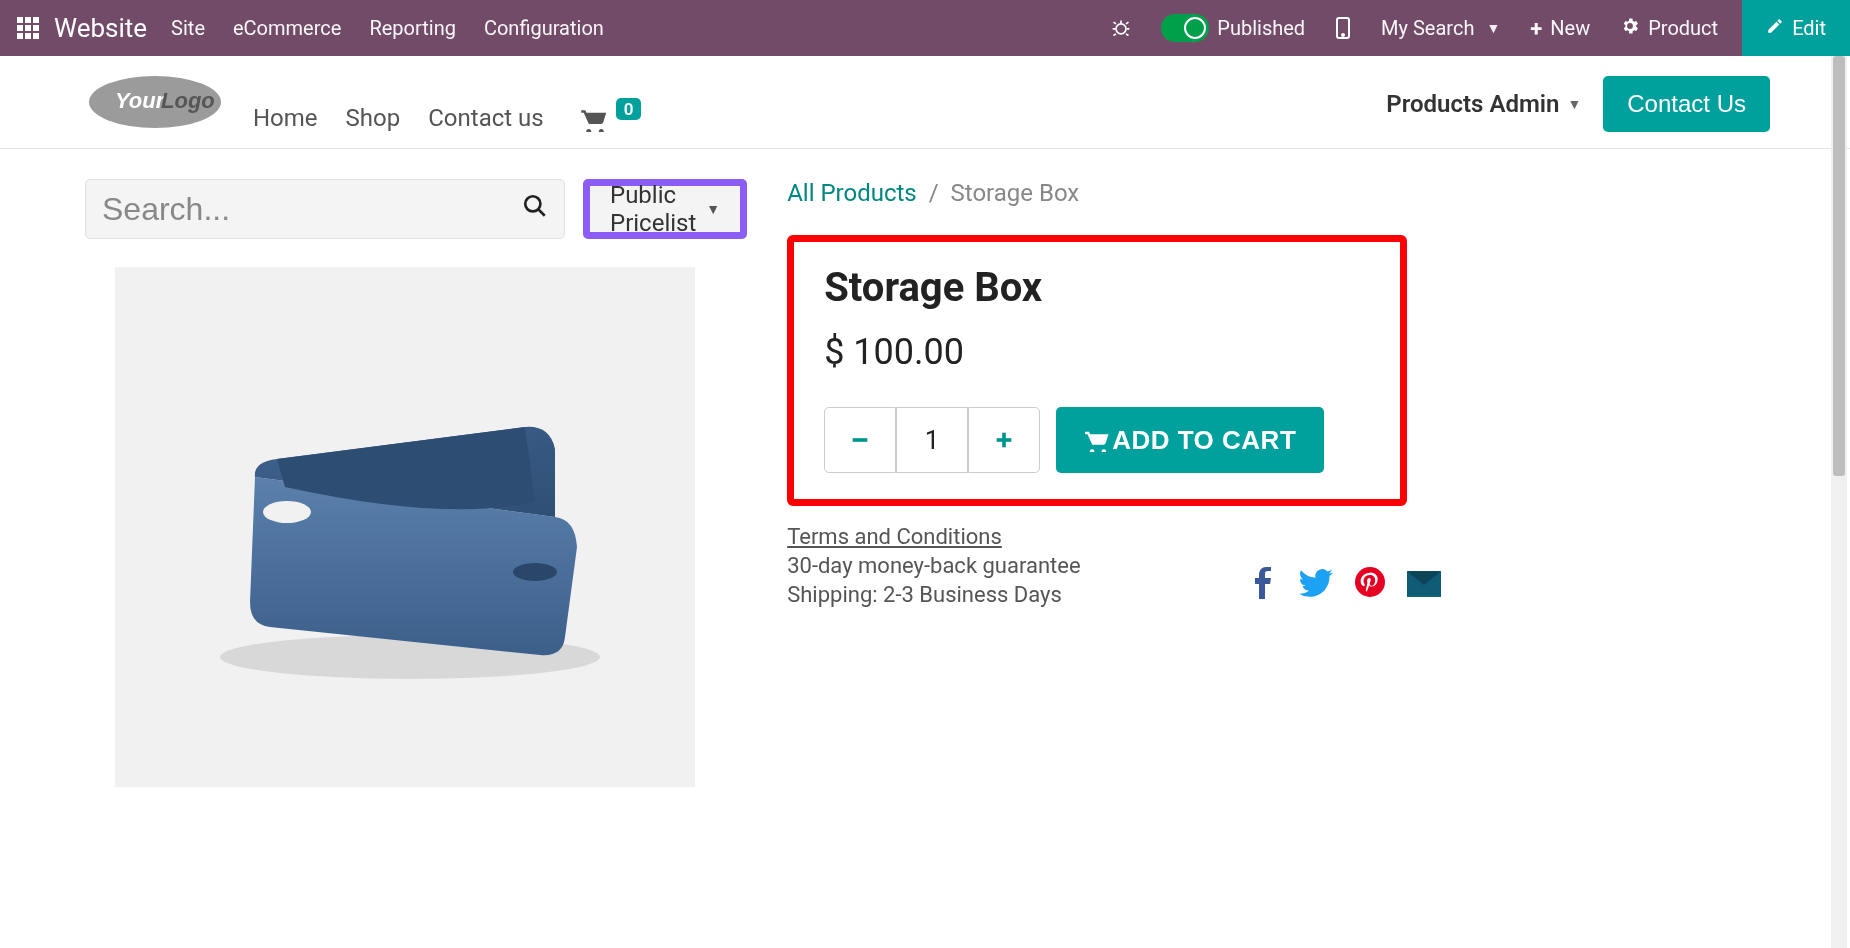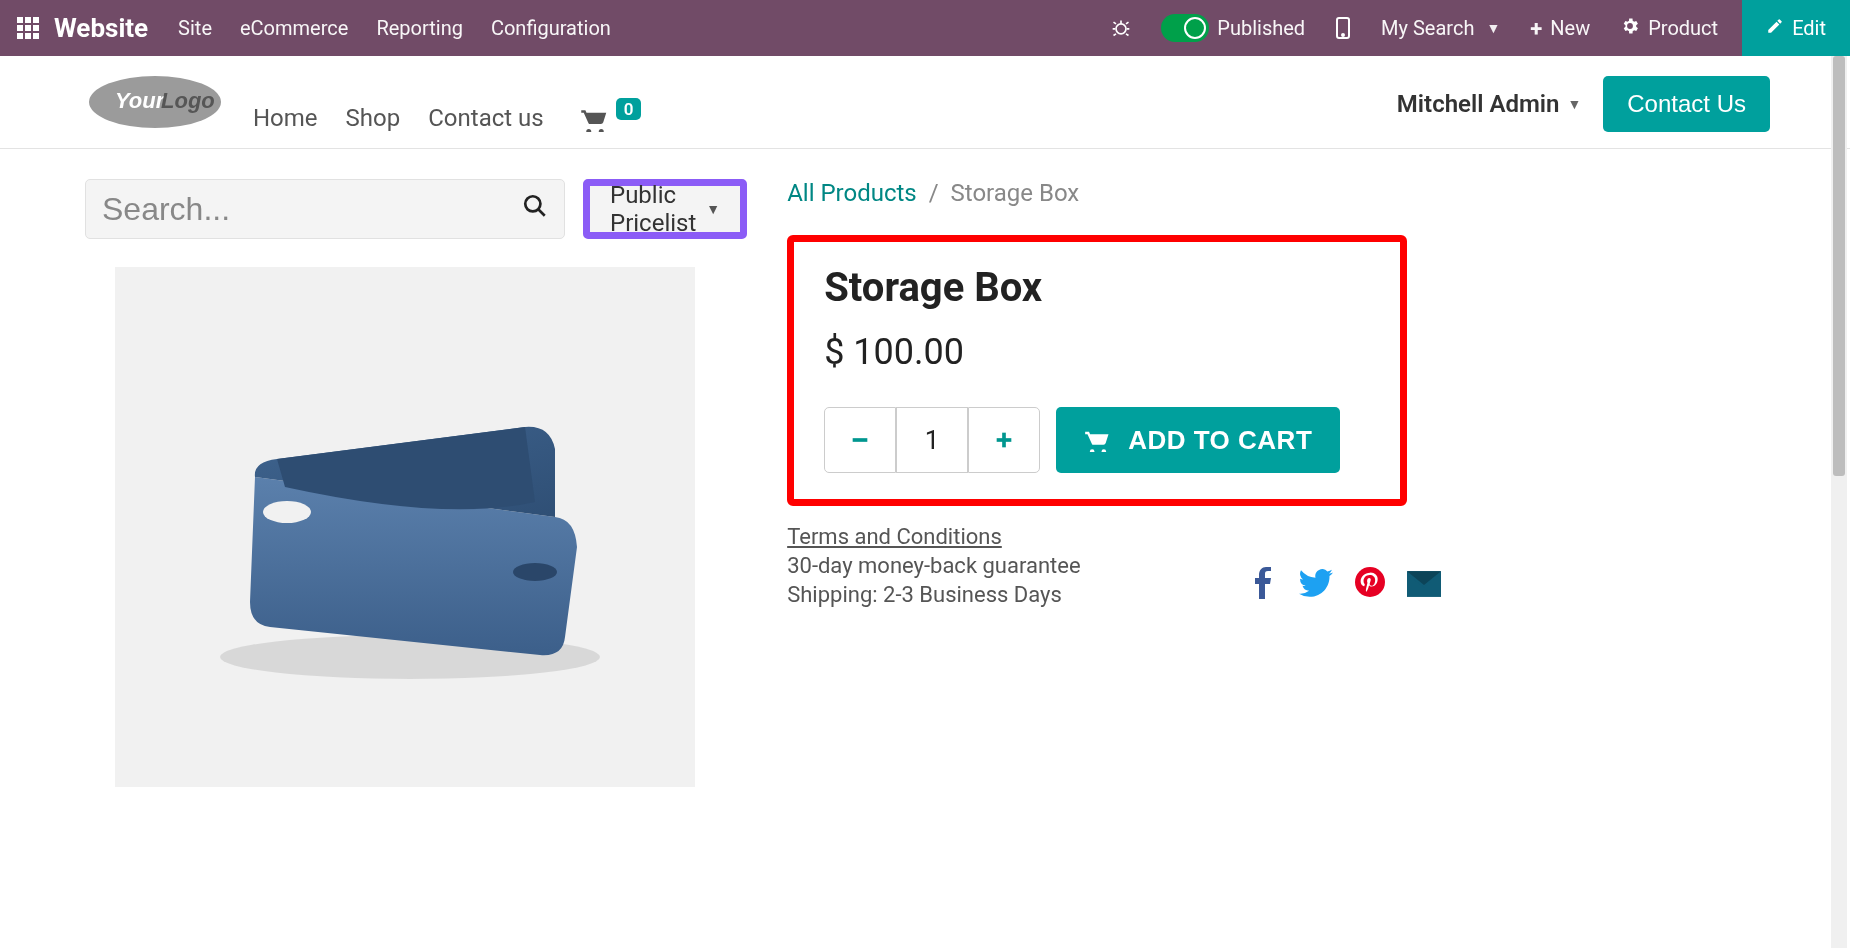--- a/index.html
+++ b/index.html
@@ -13,21 +13,21 @@
     align-items: center;
     color: #fff;
     padding: 0 0px 0 8px;
   }
   .adminbar .apps-icon {
     width: 40px; height: 56px;
     display: flex; align-items: center; justify-content: center;
   }
   .apps-grid { width: 22px; height: 22px; display: grid; grid-template-columns: repeat(3,1fr); grid-template-rows: repeat(3,1fr); gap:2px; }
   .apps-grid span { background:#fff; width:100%; height:100%; }
-  .adminbar .brand { font-size: 26px; font-weight: 700; margin-left: 6px; margin-right: 30px; }
+  .adminbar .brand { font-size: 26px; font-weight: 400; margin-left: 6px; margin-right: 24px; }
   .adminbar .menu { display: flex; gap: 28px; font-size: 20px; }
   .adminbar .menu a { color:rgba(255,255,255,.95); text-decoration:none; }
   .adminbar .right { margin-left:auto; display:flex; align-items:center; gap:18px; height:100%; padding-right:0; }
   .adminbar .right .item { display:flex; align-items:center; gap:8px; font-size:20px; color:rgba(255,255,255,.95); padding:0 6px; }
   .pub-toggle {
     width: 48px; height: 28px; background:#00a04a; border-radius: 14px; position: relative;
   }
   .pub-toggle::after {
     content:""; position:absolute; right:3px; top:3px; width:22px; height:22px; border-radius:50%; background:#00a04a;
     box-shadow: inset 0 0 0 22px #fff0;
@@ -112,21 +112,21 @@
   .qty-btn:last-child { border-radius:0 5px 5px 0;}
   .qty-val { font-size:26px; color:#222; font-weight:400;}
   .qty-btn { font-weight:700; }
   .addcart-btn {
     flex:0 0 auto;
     background:#00877f; background:#0d8f8a; background:#038f88; background:#00968f; background:#00A09D; 
     background:#009690;
     background:#00968F;
     background:#00A09D;
     color:#fff; border:none; border-radius:5px;
-    display:flex; align-items:center; gap:16px;
+    display:flex; align-items:center; 
     padding: 0 28px; font-size:26px; font-weight:700; letter-spacing:.5px;
   }
 
   
   .terms { margin-top:18px; font-size:22px; }
   .terms a { color:#555; }
   .info-line { font-size:22px; color:#555; margin-top:4px;}
   .social-row { display:flex; gap:22px; justify-content:flex-end; padding-right:6px;}
   .social-row .ic { font-size:32px; }
   .fb { color:#3b5998; } .tw { color:#1da1f2; } .pin { color:#e60023; } .mail { color:#036; }
@@ -222,21 +222,21 @@
     <a href="#">Contact us</a>
   </div>
   <div class="cart-wrap">
     <svg width="30" height="26" viewBox="0 0 24 20" fill="#555">
         <path d="M7 18a2 2 0 102 2 2 2 0 00-2-2zm10 0a2 2 0 102 2 2 2 0 00-2-2zM7.2 14h9.5a2 2 0 001.9-1.4L21 5H5.2l-.9-2H1v2h2l3.6 8z"></path>
       </svg>
     <span class="cart-badge">0</span>
   </div>
   <div class="hdr-right">
     <div class="user-dd">
-      <span>Mitchell Admin</span>
+      <span>Products Admin</span>
       <span style="color:#666;font-size:14px">▼</span>
     </div>
     <button class="contact-btn">Contact Us</button>
   </div>
 </div>
 
 <div class="content">
 
   <div class="left-col">
     <div class="search-row">

